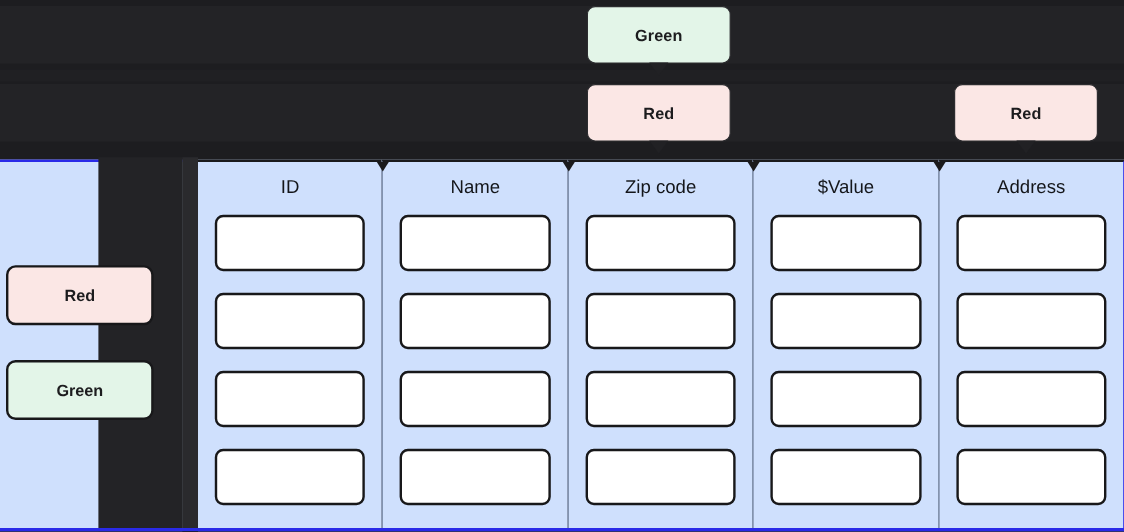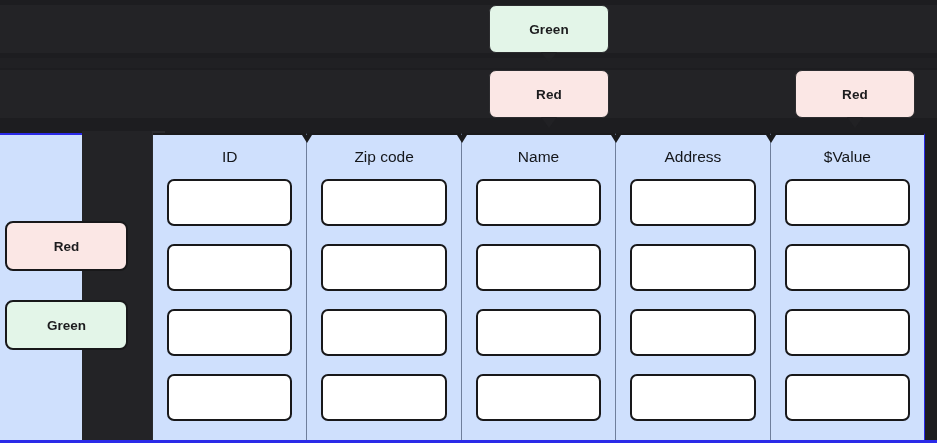--- a/index.html
+++ b/index.html
@@ -111,21 +111,21 @@
   }
   .side-bubble.red   { background: #fbe7e5; }
   .side-bubble.green { background: #e3f5e8; }
 
   #bubble-red-side   { left: 5px; top: 221px; }
   #bubble-green-side { left: 5px; top: 300px; }
 
   
   #table {
     position: absolute;
-    left: 153px;
+    left: 165px;
     top: 133px;
     width: 772px;
     height: 310px;
     display: flex;
   }
 
   .col {
     position: relative;
     flex: 1 1 0;
     background: #cfe0fd;
@@ -216,45 +216,45 @@
   <div id="table">
       <div class="col">
         <div class="col-header">ID</div>
         <div class="cell"></div>
         <div class="cell"></div>
         <div class="cell"></div>
         <div class="cell"></div>
       </div>
       <div class="col">
         <span class="tick"></span>
+        <div class="col-header">Name</div>
+        <div class="cell"></div>
+        <div class="cell"></div>
+        <div class="cell"></div>
+        <div class="cell"></div>
+      </div>
+      <div class="col">
+        <span class="tick"></span>
         <div class="col-header">Zip code</div>
         <div class="cell"></div>
         <div class="cell"></div>
         <div class="cell"></div>
         <div class="cell"></div>
       </div>
       <div class="col">
         <span class="tick"></span>
-        <div class="col-header">Name</div>
+        <div class="col-header">$Value</div>
         <div class="cell"></div>
         <div class="cell"></div>
         <div class="cell"></div>
         <div class="cell"></div>
       </div>
       <div class="col">
         <span class="tick"></span>
         <div class="col-header">Address</div>
-        <div class="cell"></div>
-        <div class="cell"></div>
-        <div class="cell"></div>
-        <div class="cell"></div>
-      </div>
-      <div class="col">
-        <span class="tick"></span>
-        <div class="col-header">$Value</div>
         <div class="cell"></div>
         <div class="cell"></div>
         <div class="cell"></div>
         <div class="cell"></div>
       </div>
     </div>
 
   <div id="bottom-rule"></div>
 </div>
 

